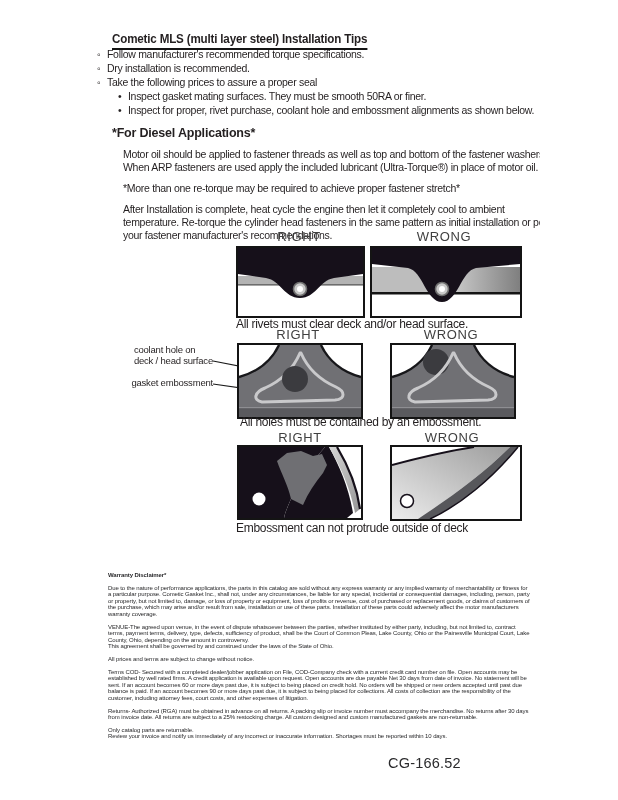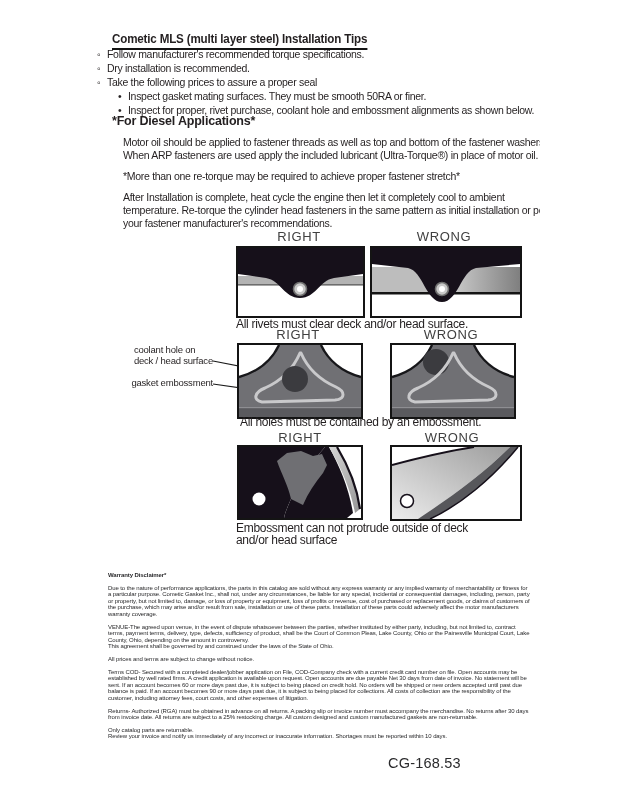--- a/index.html
+++ b/index.html
@@ -12,21 +12,21 @@
     position:absolute; left:112px; top:22px;
     font-size:13.5px; font-weight:bold; letter-spacing:-0.2px;
     border-bottom:2px solid #141414; padding-bottom:2px;
     transform:scaleX(0.86); transform-origin:left top; white-space:nowrap;
   }
   .tips { position:absolute; left:97px; top:47px; width:480px; font-size:10.5px; letter-spacing:-0.3px; }
   .tip-row { display:flex; line-height:14px; }
   .tip-row .b { width:10px; flex:0 0 10px; }
   .subtips { margin-left:21px; }
   .diesel { position:absolute; left:112px; top:114px; width:448px; font-size:10.5px; letter-spacing:-0.3px; }
-  .diesel h2 { margin:0 0 0 0; font-size:12.5px; letter-spacing:-0.2px; }
+  .diesel h2 { margin:12px 0 0 0; font-size:12.5px; letter-spacing:-0.2px; }
   .diesel p { margin:8px 0 0 11px; line-height:13px; }
   
   .figures { position:absolute; left:0; top:228px; width:618px; height:330px; }
   .figlabel { position:absolute; font-size:13px; letter-spacing:0.6px; color:#404040; transform:translateX(-50%); white-space:nowrap; }
   .fig { position:absolute; border:2px solid #141414; background:#fff; }
   .fig svg { display:block; }
   .figcap { position:absolute; font-size:12px; letter-spacing:-0.3px; line-height:12px; white-space:nowrap; }
   .sidelabel { position:absolute; font-size:9.5px; letter-spacing:-0.2px; text-align:left; line-height:11px; white-space:nowrap; }
   .leader { position:absolute; left:110px; top:112px; }
   
@@ -188,31 +188,30 @@
         <path d="M0,18 C30,10 56,4 82,0 L118,0 C90,28 56,52 26,72 L0,72 Z" fill="url(#gr3)"></path>
         <path d="M0,18 C30,10 56,4 82,0" stroke="#16101a" stroke-width="2" fill="none"></path>
         <path d="M26,72 C56,52 90,28 118,0 L126,0 C100,32 68,58 38,72 Z" fill="#57575b"></path>
         <path d="M126,0 C100,32 68,58 38,72" stroke="#16101a" stroke-width="1.5" fill="none"></path>
         <circle cx="15" cy="54" r="6.5" fill="#ffffff" stroke="#16101a" stroke-width="1.5"></circle>
       </svg>
     </div>
 
     <div class="figcap" style="left:236px; top:294px;">
       <div>Embossment can not protrude outside of deck</div>
-      <div>and/or head surface</div>
     </div>
   </div>
 
   <div class="legal">
     <h3>Warranty Disclaimer*</h3>
     <p>Due to the nature of performance applications, the parts in this catalog are sold without any express warranty or any implied warranty of merchantability or fitness for a particular purpose.  Cometic Gasket Inc., shall not, under any circumstances, be liable for any special, incidental or consequential damages, including, person, party or property, but not limited to, damage, or loss of property or equipment, loss of profits or revenue, cost of purchased or replacement goods, or claims of customers of the purchase, which may arise and/or result from sale, installation or use of these parts.  Installation of these parts could adversely affect the motor manufacturers warranty coverage.</p>
     <p>VENUE-The agreed upon venue, in the event of dispute whatsoever between the parties, whether instituted by either party, including, but not limited to, contract terms, payment terms, delivery, type, defects, sufficiency of product, shall be the Court of Common Pleas, Lake County, Ohio or the Painesville Municipal Court, Lake County, Ohio, depending on the amount in controversy.</p>
     <p class="cont">This agreement shall be governed by and construed under the laws of the State of Ohio.</p>
     <p>All prices and terms are subject to change without notice.</p>
     <p>Terms COD- Secured with a completed dealer/jobber application on File, COD-Company check with a current credit card number on file.  Open accounts may be established by well rated firms.  A credit application is available upon request.  Open accounts are due payable Net 30 days from date of invoice.  No statement will be sent.  If an account becomes 60 or more days past due, it is subject to being placed on credit hold.  No orders will be shipped or new orders accepted until past due balance is paid.  If an account becomes 90 or more days past due, it is subject to being placed for collections.  All costs of collection are the responsibility of the customer, including attorney fees, court costs, and other expenses of litigation.</p>
     <p>Returns- Authorized (RGA) must be obtained in advance on all returns.  A packing slip or invoice number must accompany the merchandise.  No returns after 30 days from invoice date.  All returns are subject to a 25% restocking charge.  All custom designed and custom manufactured gaskets are non-returnable.</p>
     <p>Only catalog parts are returnable.</p>
     <p class="cont">Review your invoice and notify us immediately of any incorrect or inaccurate information.  Shortages must be reported within 10 days.</p>
   </div>
 
-  <div class="page-code">CG-168.53</div>
+  <div class="page-code">CG-166.52</div>
 
 </div>
 
 </body></html>

